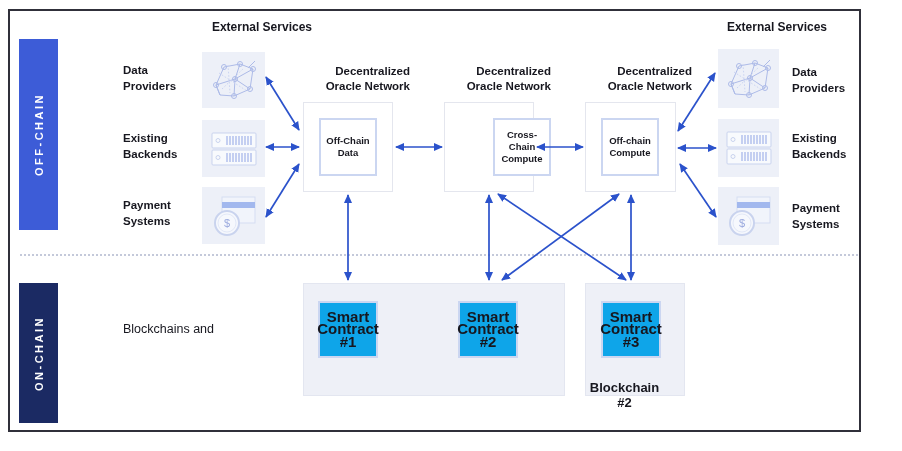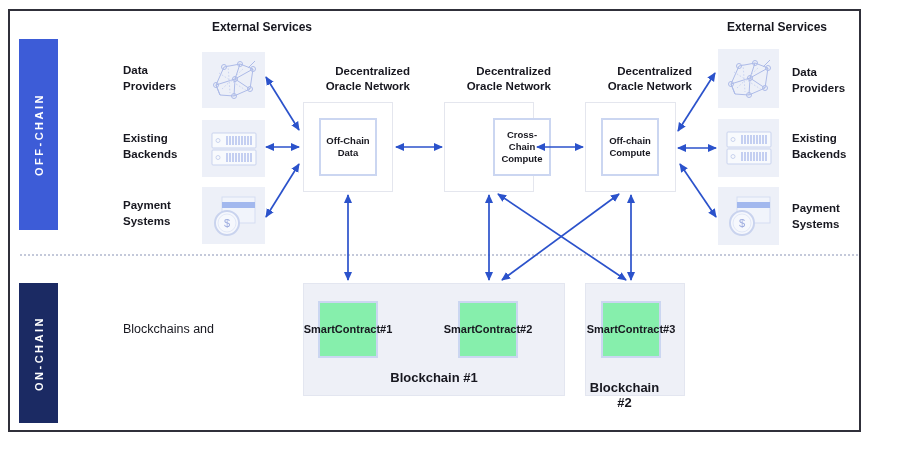--- a/index.html
+++ b/index.html
@@ -19,23 +19,23 @@
   .side-label{font-size:11.5px;font-weight:700;line-height:16px;}
   .tile{background:#EDF0F8;display:flex;align-items:center;justify-content:center;}
   .don-title{font-size:11.5px;font-weight:700;line-height:15px;text-align:right;width:124px;}
   .don-outer{background:#ffffff;border:1px solid #E4E6EE;}
   .don-inner{background:#ffffff;border:2px solid #CBD6F1;
              display:flex;flex-direction:column;align-items:center;justify-content:center;
              font-size:9.5px;font-weight:700;line-height:12px;text-align:center;}
   .divider{border-top:2px dotted #C4C9DA;height:0;}
   .onchain-caption{font-size:12.5px;font-weight:400;line-height:17px;text-align:center;}
   .bc-box{background:#EEF0F7;border:1px solid #E3E6F0;}
-  .sc-box{background:#86efac;border:2px solid #CBD6F1;
-          display:flex;flex-direction:row;align-items:center;justify-content:center;
-          font-size:11px;font-weight:700;line-height:12.5px;text-align:center;}
+  .sc-box{background:#0ea5e9;border:2px solid #CBD6F1;
+          display:flex;flex-direction:column;align-items:center;justify-content:center;
+          font-size:15px;font-weight:700;line-height:12.5px;text-align:center;}
   .bc-label{font-size:13px;font-weight:700;text-align:center;}
   svg.arrows{position:absolute;left:0;top:0;pointer-events:none;}
   .arrow{stroke:#2B52CB;stroke-width:1.7;}
   .icon-stroke{stroke:#ADBBE8;fill:none;stroke-width:1;}
   .icon-dash{stroke:#CBD5F2;fill:none;stroke-width:1;stroke-dasharray:1.6 1.8;}
 </style>
 </head>
 <body>
 
 <div class="canvas">
@@ -195,21 +195,20 @@
     <div>Smart</div>
     <div>Contract</div>
     <div>#2</div>
   </div>
   <div class="abs sc-box" style="left:601px;top:301px;width:60px;height:57px;">
     <div>Smart</div>
     <div>Contract</div>
     <div>#3</div>
   </div>
 
-  <div class="abs bc-label" style="left:303px;top:370px;width:262px;">Blockchain #1</div>
   <div class="abs bc-label" style="left:585px;top:380px;width:79px;">Blockchain #2</div>
 
   <svg class="arrows" width="902" height="451" viewBox="0 0 902 451">
     <defs>
       <marker id="ah" markerUnits="userSpaceOnUse" markerWidth="10" markerHeight="9" refX="8" refY="4.5" orient="auto-start-reverse">
         <path d="M0,0.5 L9,4.5 L0,8.5 z" fill="#2B52CB"></path>
       </marker>
     </defs>
     <line class="arrow" x1="266" y1="77" x2="299" y2="130" marker-start="url(#ah)" marker-end="url(#ah)"></line>
     <line class="arrow" x1="266" y1="147" x2="299" y2="147" marker-start="url(#ah)" marker-end="url(#ah)"></line>

